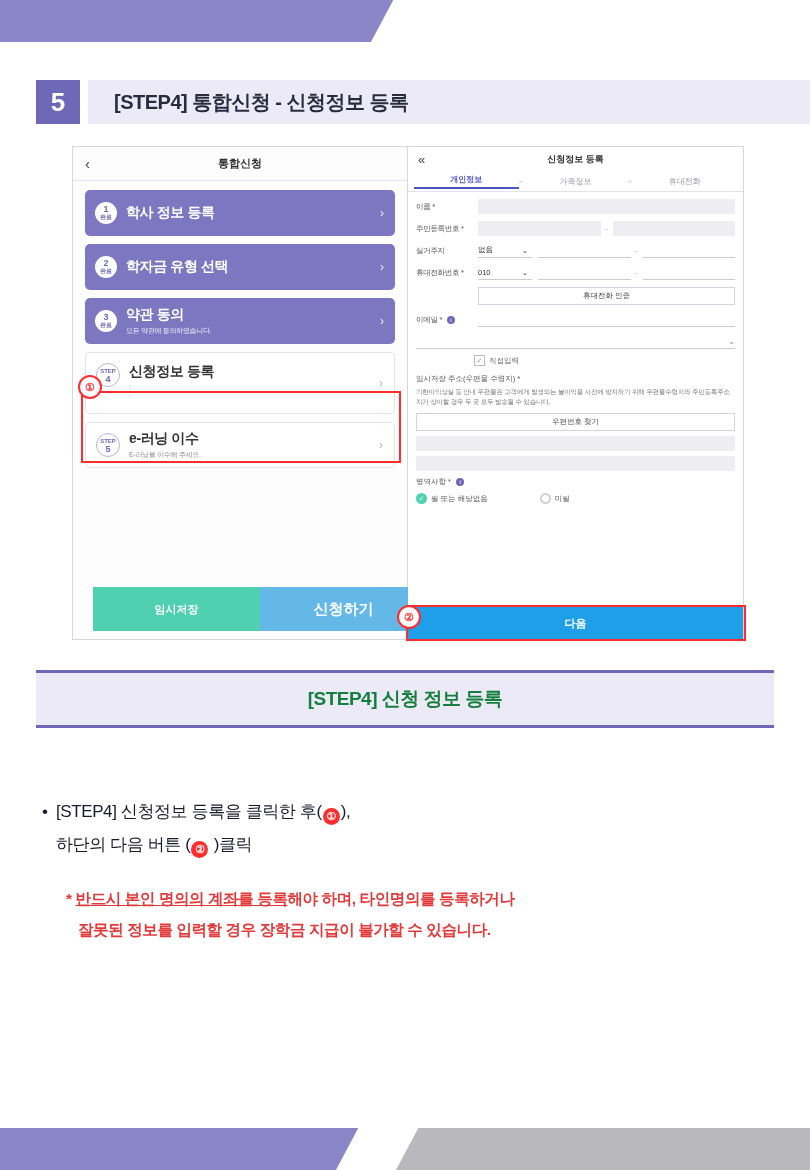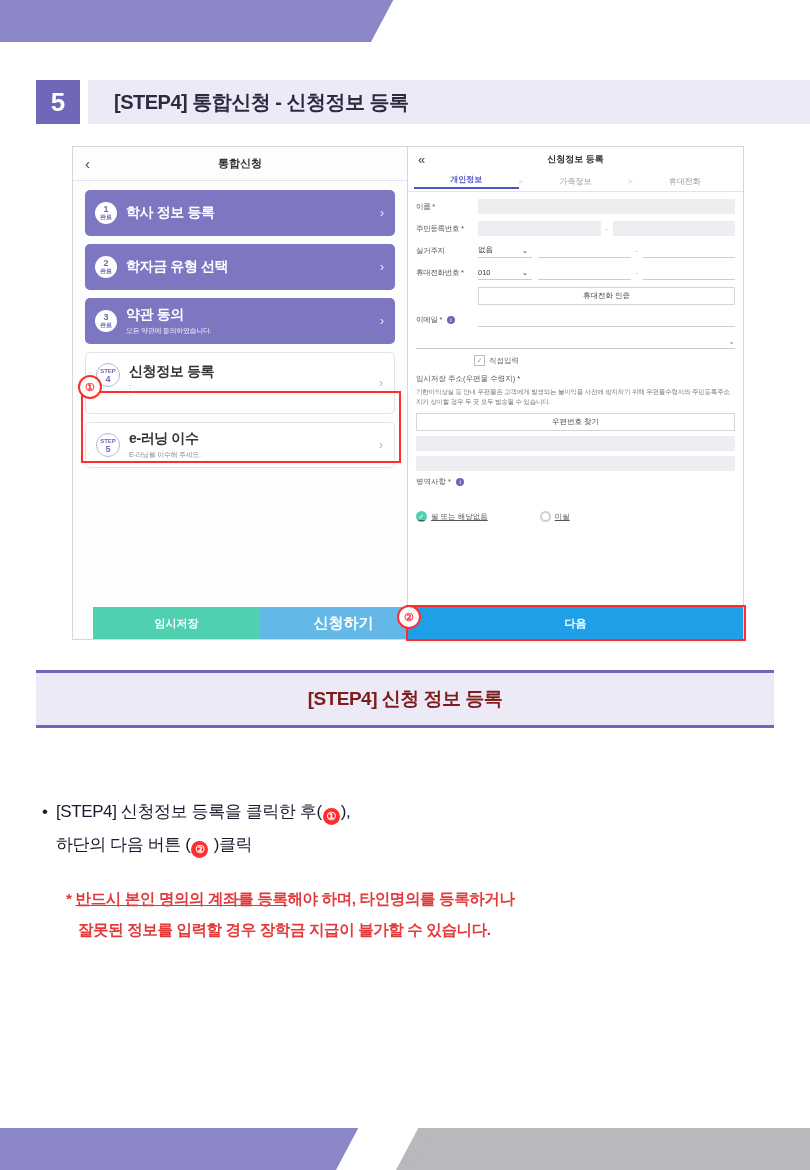--- a/index.html
+++ b/index.html
@@ -233,23 +233,23 @@
     display: flex;
     align-items: center;
     justify-content: center;
     z-index: 5;
   }
   .circle-1 { left: 5px; top: 228px; }
 
   
   .lp-foot {
     position: absolute;
-    bottom: 0; left: 0;
+    bottom: 8px; left: 0;
     width: 100%;
-    height: 32px;
+    height: 44px;
     display: flex;
     padding-left: 20px;
   }
   .btn-temp {
     flex: 1;
     background: #4fd0b0;
     color: #ffffff;
     font-size: 11px;
     font-weight: bold;
     display: flex;
@@ -427,24 +427,23 @@
   .note-body {
     font-size: 6.5px;
     color: #777;
     line-height: 1.55;
     margin-bottom: 6px;
     letter-spacing: -0.2px;
   }
   .radio-row {
     display: flex;
     align-items: center;
-    margin-top: 24px;
+    margin-top: 6px;
     font-size: 7.5px;
     color: #555;
-    text-decoration: underline;
   }
   .radio {
     width: 11px; height: 11px;
     border-radius: 50%;
     background: #4fd0b0;
     color: #fff;
     font-size: 7px;
     line-height: 11px;
     text-align: center;
     margin-right: 4px;
@@ -495,21 +494,21 @@
   .cap-body {
     background: #eceaf6;
     height: 52px;
     display: flex;
     align-items: center;
     justify-content: center;
   }
   .cap-text {
     font-size: 19px;
     font-weight: bold;
-    color: #7f1d1d;
+    color: #15803d;
     letter-spacing: -0.5px;
     text-align: center;
   }
 
   
   .desc {
     position: absolute;
     top: 795px; left: 42px;
     width: 730px;
   }

